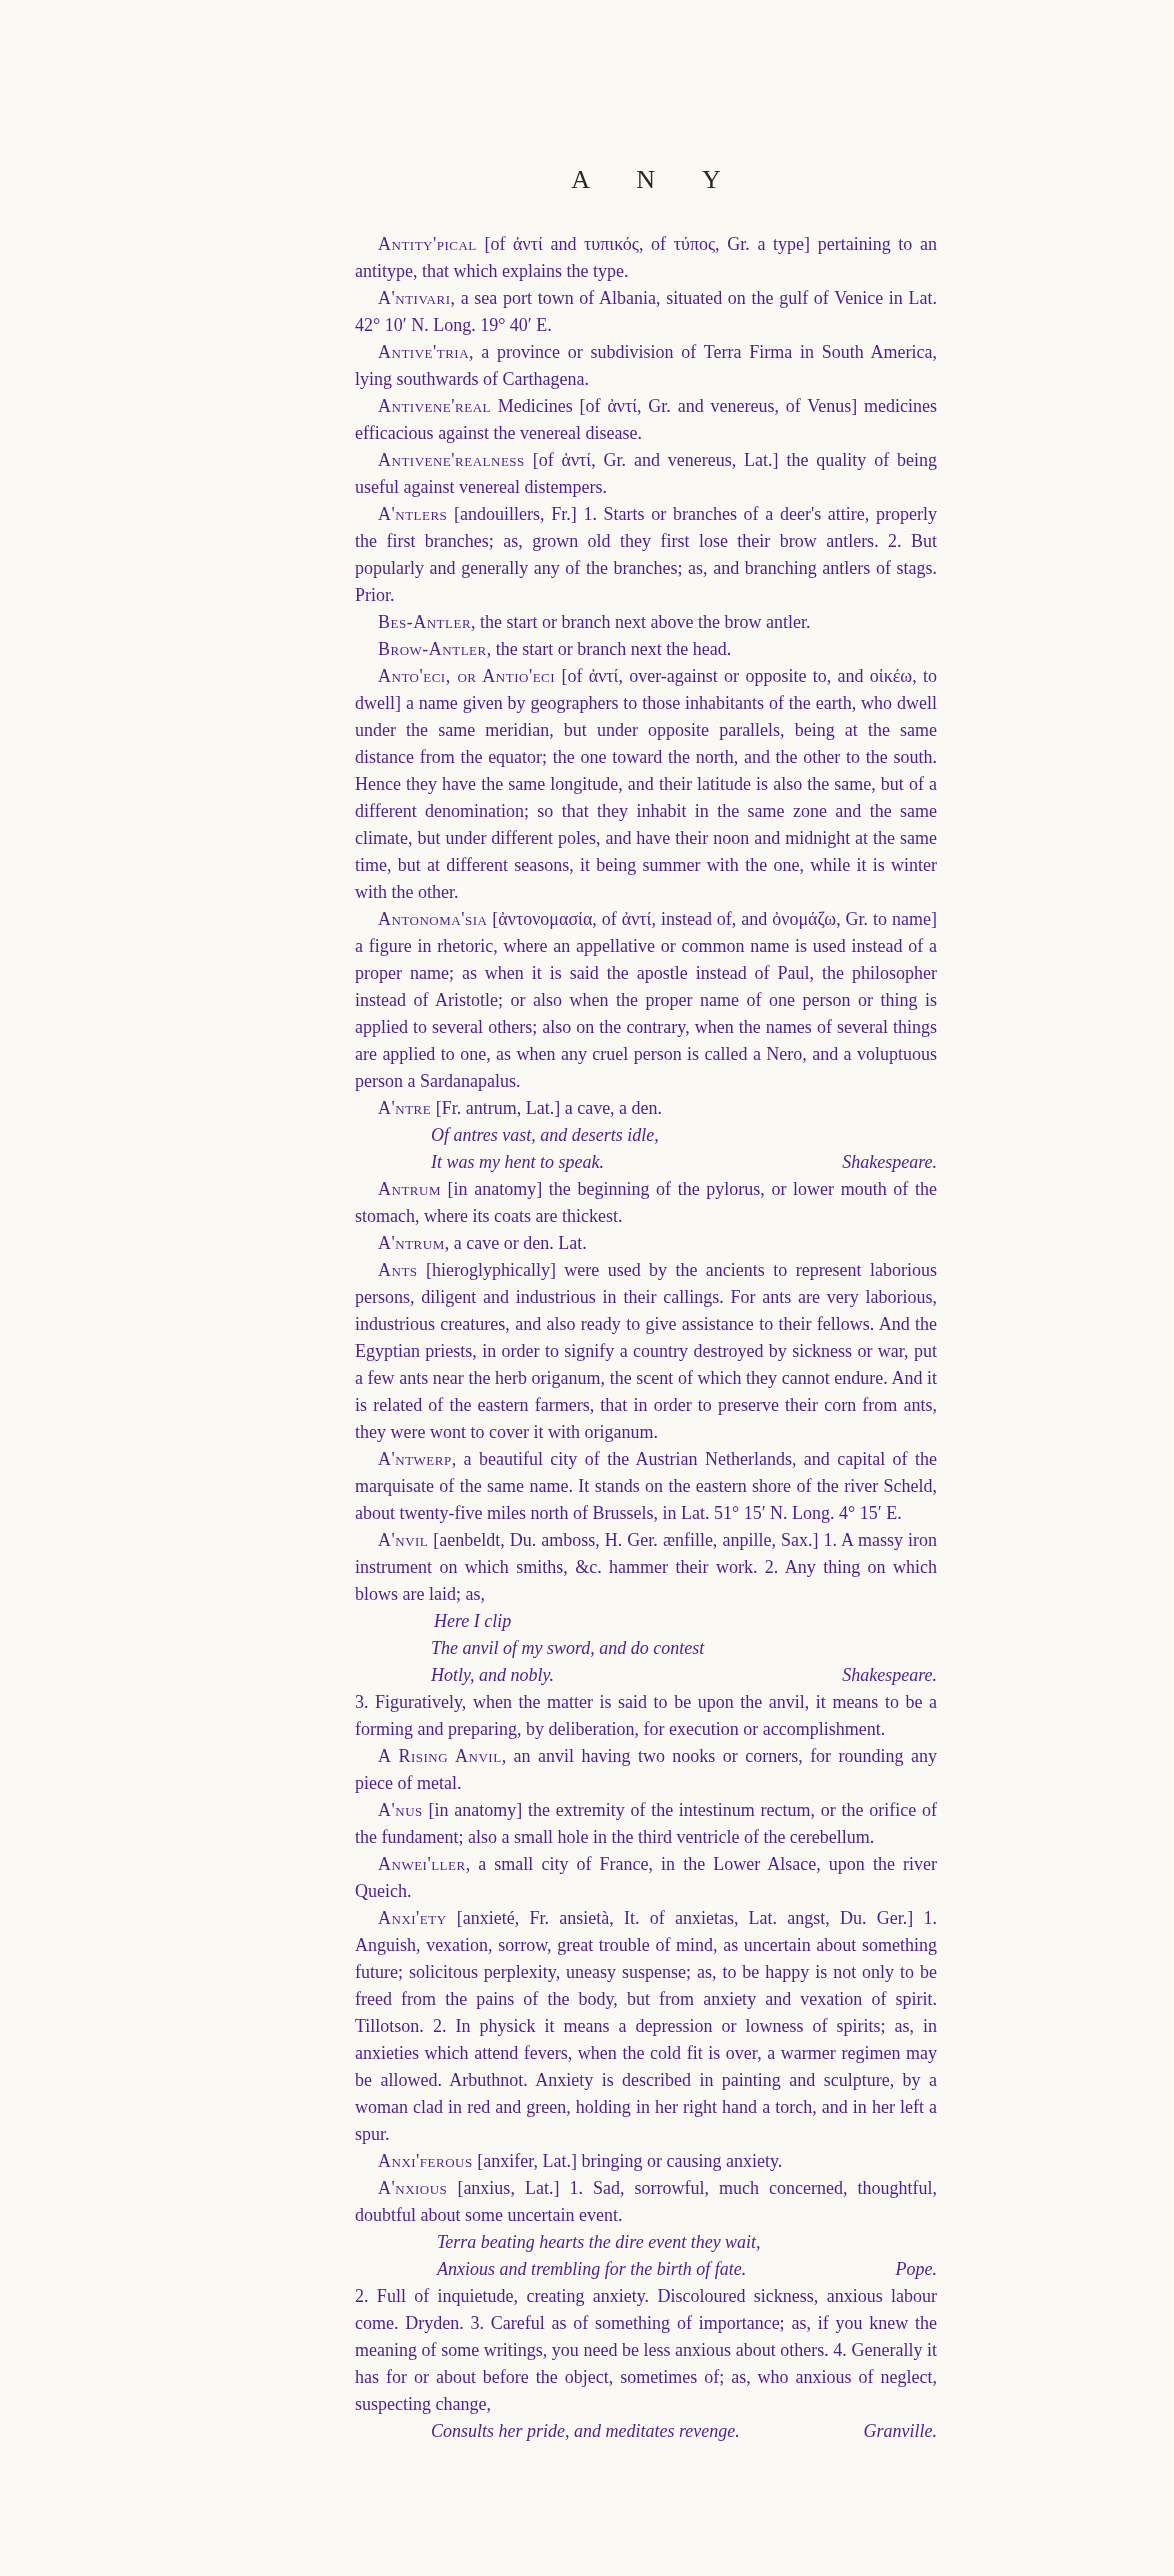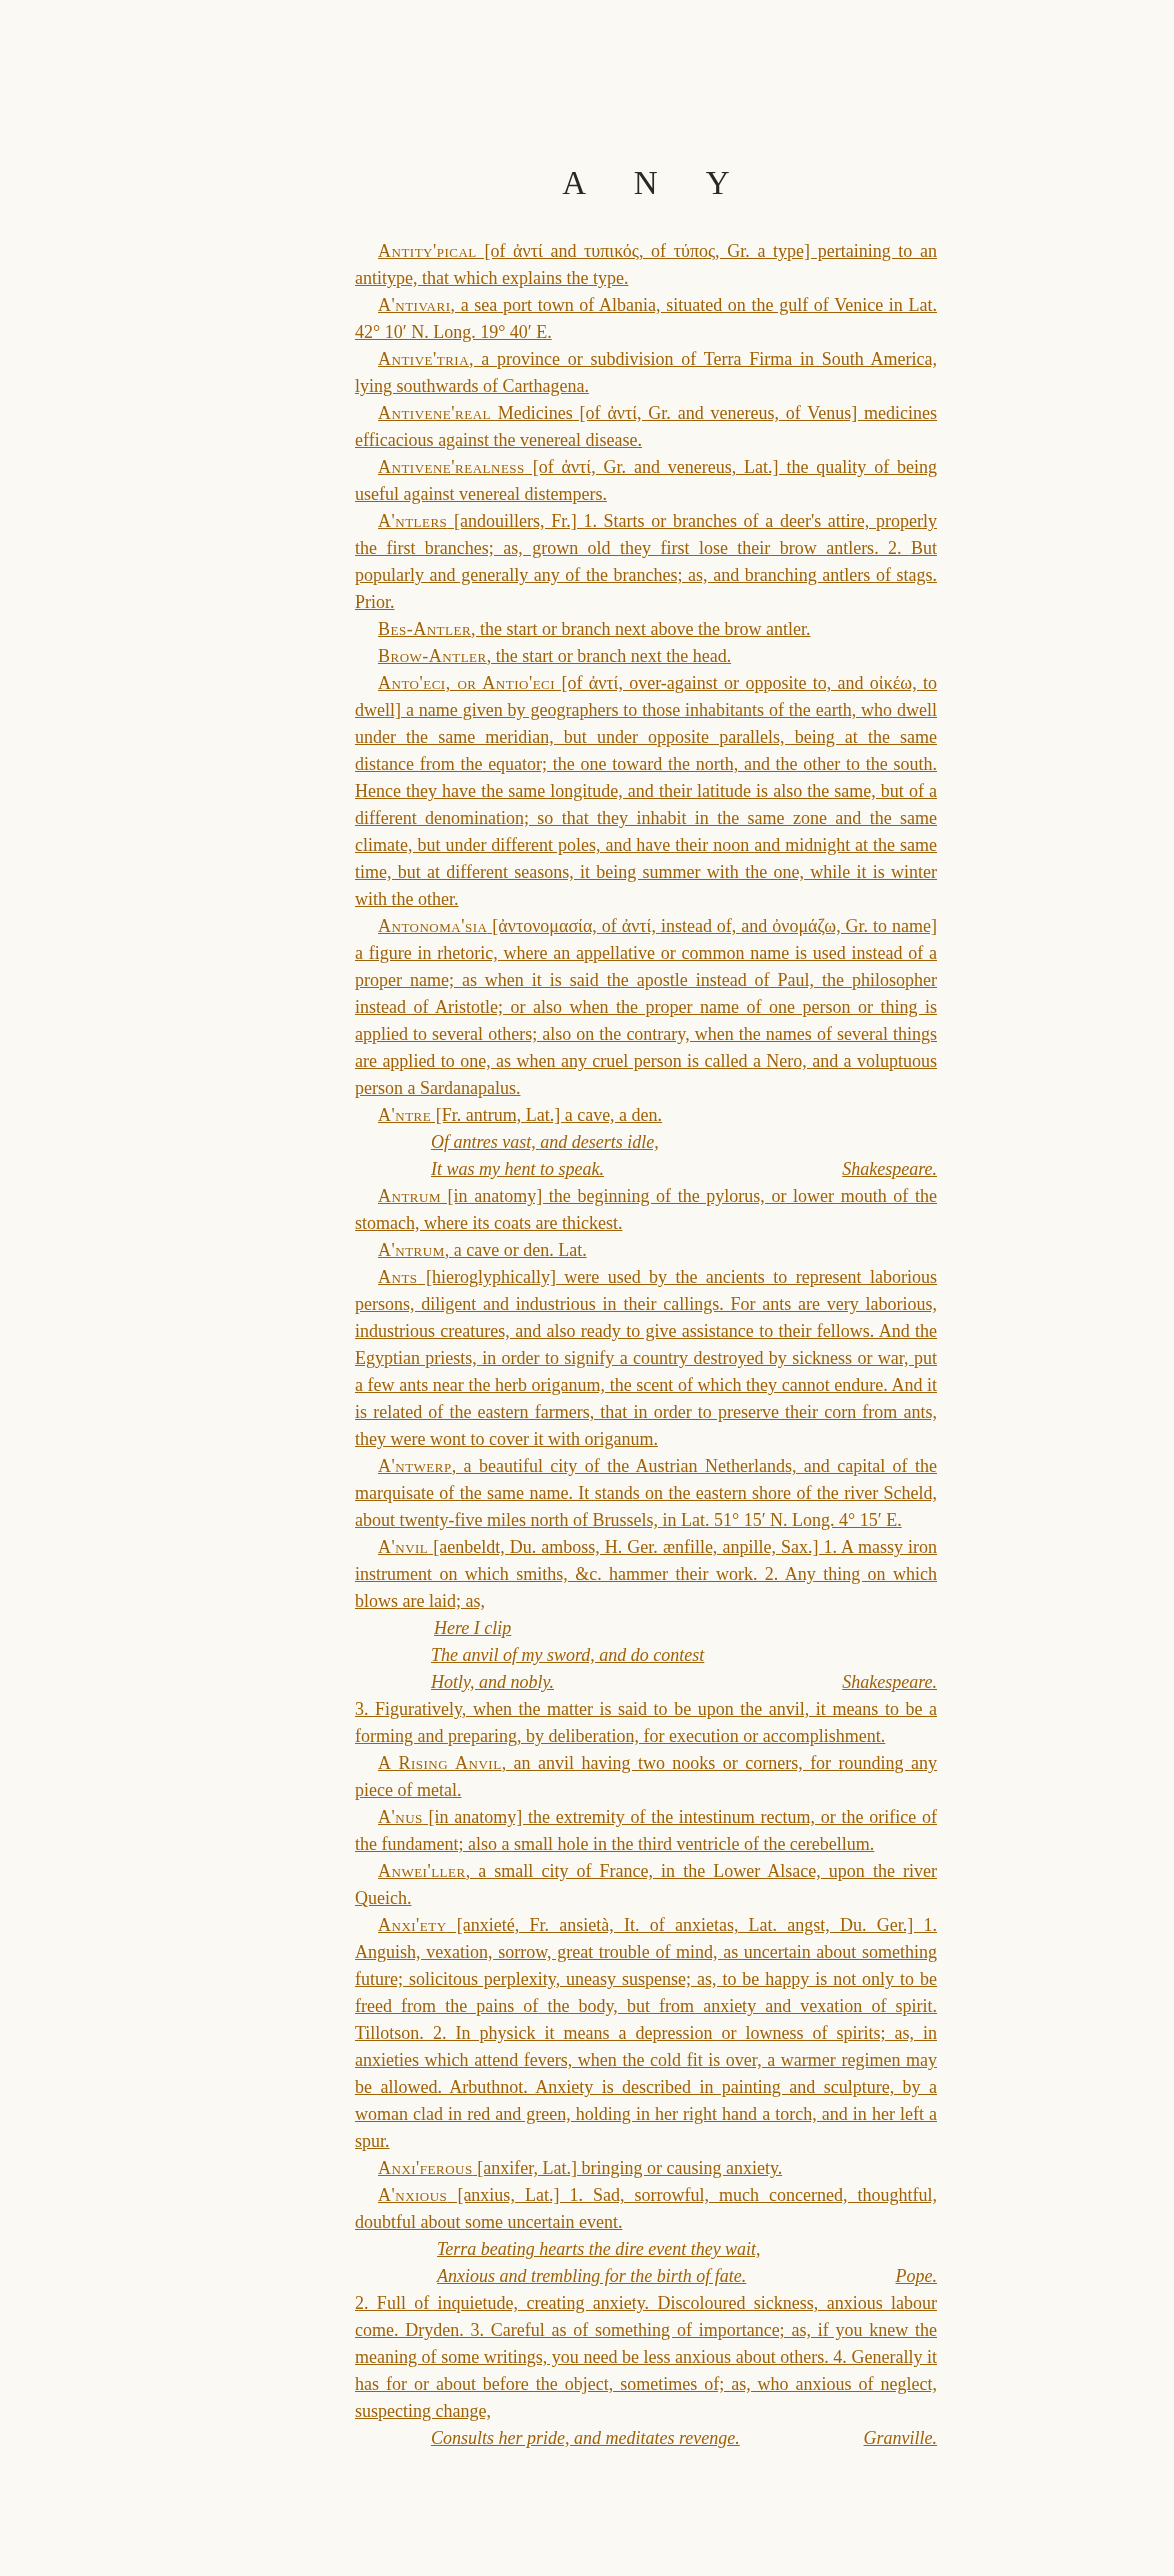--- a/index.html
+++ b/index.html
@@ -16,35 +16,34 @@
     color: #2b2721;
     overflow: hidden;
   }
   .column {
     position: absolute;
     left: 355px;
     top: 165px;
     width: 582px;
   }
   .running-head {
-    font-size: 33px;
+    font-size: 26px;
     font-weight: normal;
     letter-spacing: 20.6px;
     text-align: center;
     margin: 0 0 36px 0;
     padding-left: 20.6px; 
     color: #2b2721;
   }
   p {
     margin: 0;
     font-size: 18px;
     line-height: 27px;
     text-align: justify;
-    color: #a16207;
-    text-decoration: underline;
+    color: #4c1d95;
   }
   p.entry { text-indent: 23px; }
   p.plain { text-indent: 0; }
   .hw { font-variant: small-caps; letter-spacing: 0.5px; }
   p.quote { display: flex; text-align: left; }
   p.quote .qtext { margin-left: 76px; font-style: italic; }
   p.quote.deep .qtext { margin-left: 79px; }
   p.quote.shallow .qtext { margin-left: 82px; }
   .attrib { margin-left: auto; font-style: italic; }
 </style>

